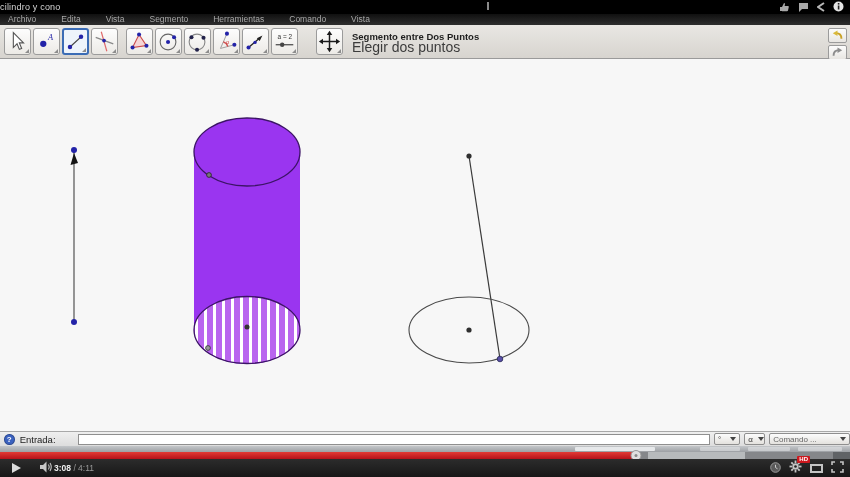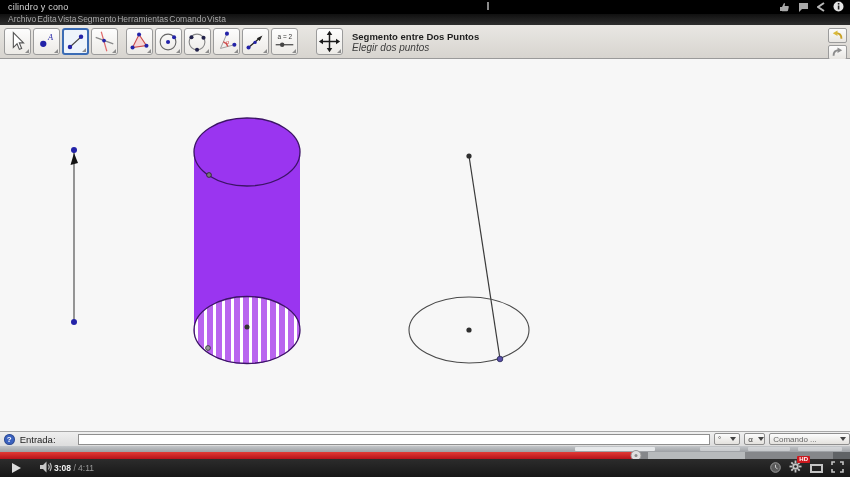--- a/index.html
+++ b/index.html
@@ -2,46 +2,46 @@
 <html style="--purple: #9a35f0; --purple-hatch: #b965ef; --outline: #3c1466; --point-blue: #2323a8; --youtube-red: #cc181e;"><head>
 <meta charset="utf-8">
 <style>
   html,body{margin:0;padding:0;background:#000;}
   .stage{position:relative;width:850px;height:477px;overflow:hidden;
          font-family:"Liberation Sans",sans-serif;background:#f7f7f7;}
 
   
   .titlebar{position:absolute;left:0;top:0;width:850px;height:14px;background:#000;
             display:flex;align-items:center;}
-  .titlebar .vtitle{color:#d6d6d6;font-size:9px;margin-left:8px;letter-spacing:.2px;}
+  .titlebar .vtitle{color:#d6d6d6;font-size:9px;margin-left:0;letter-spacing:.2px;}
   .tb-icons{position:absolute;right:6px;top:1px;display:flex;gap:8px;align-items:center;}
   .tb-icons svg{display:block;}
   .mouse-cursor{position:absolute;left:487px;top:2px;width:2px;height:8px;background:#8a8a8a;}
 
   
   .menubar{position:absolute;left:0;top:14px;width:850px;height:11px;
            background:linear-gradient(#101010,#2e2e2e);
-           display:flex;align-items:center;gap:1px;padding-left:8px;box-sizing:border-box;}
+           display:flex;align-items:center;gap:25px;padding-left:8px;box-sizing:border-box;}
   .menubar span{color:#a9a9a9;font-size:8.5px;line-height:11px;}
 
   
   .toolbar{position:absolute;left:0;top:25px;width:850px;height:34px;
            background:linear-gradient(#e9e7e3,#d7d4cf);border-bottom:1px solid #9a9a9a;
            box-sizing:border-box;display:flex;align-items:flex-start;padding:3px 0 0 4px;}
   .tool{position:relative;width:27px;height:27px;background:linear-gradient(#fdfdfd,#eceae6);
         border:1px solid #9b9b9b;border-radius:3px;margin-right:2px;box-sizing:border-box;}
   .tool.sel{border:2px solid #3b6cb5;background:#eef4fb;}
   .tool::after{content:"";position:absolute;right:1px;bottom:1px;border-left:4px solid transparent;
                border-bottom:4px solid #8d8d8d;}
   .tool svg{position:absolute;left:0;top:0;}
   .grp-gap{margin-left:6px;}
   .big-gap{margin-left:16px;}
   .tool-help{margin-left:7px;padding-top:3px;}
   .tool-help .t1{font-size:9.5px;font-weight:bold;color:#1e1e1e;line-height:11px;}
-  .tool-help .t2{font-size:10px;color:#3c3c3c;line-height:11px;font-style:italic;}
+  .tool-help .t2{font-size:14px;color:#3c3c3c;line-height:11px;}
   .undo-redo{position:absolute;right:3px;top:3px;display:flex;flex-direction:column;gap:2px;}
   .ur-btn{width:17px;height:13px;background:linear-gradient(#fcfcfc,#e8e6e2);
           border:1px solid #9b9b9b;border-radius:2px;display:flex;align-items:center;justify-content:center;}
 
   
   .canvas{position:absolute;left:0;top:59px;width:850px;height:372px;background:#f7f7f7;}
 
   
   .inputbar{position:absolute;left:0;top:431px;width:850px;height:15px;
             background:linear-gradient(#efefef,#dddddd);border-top:1px solid #a8a8a8;

